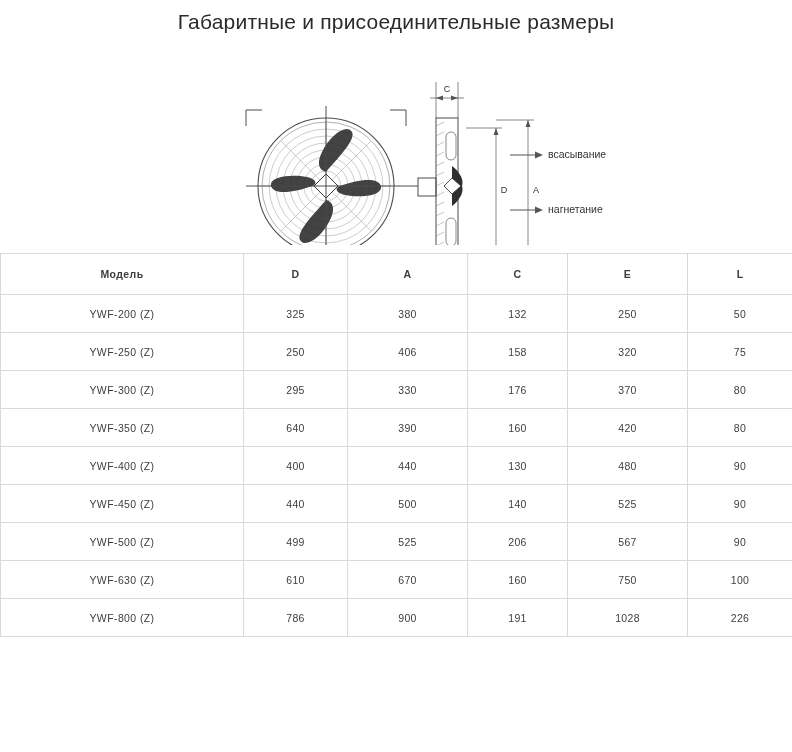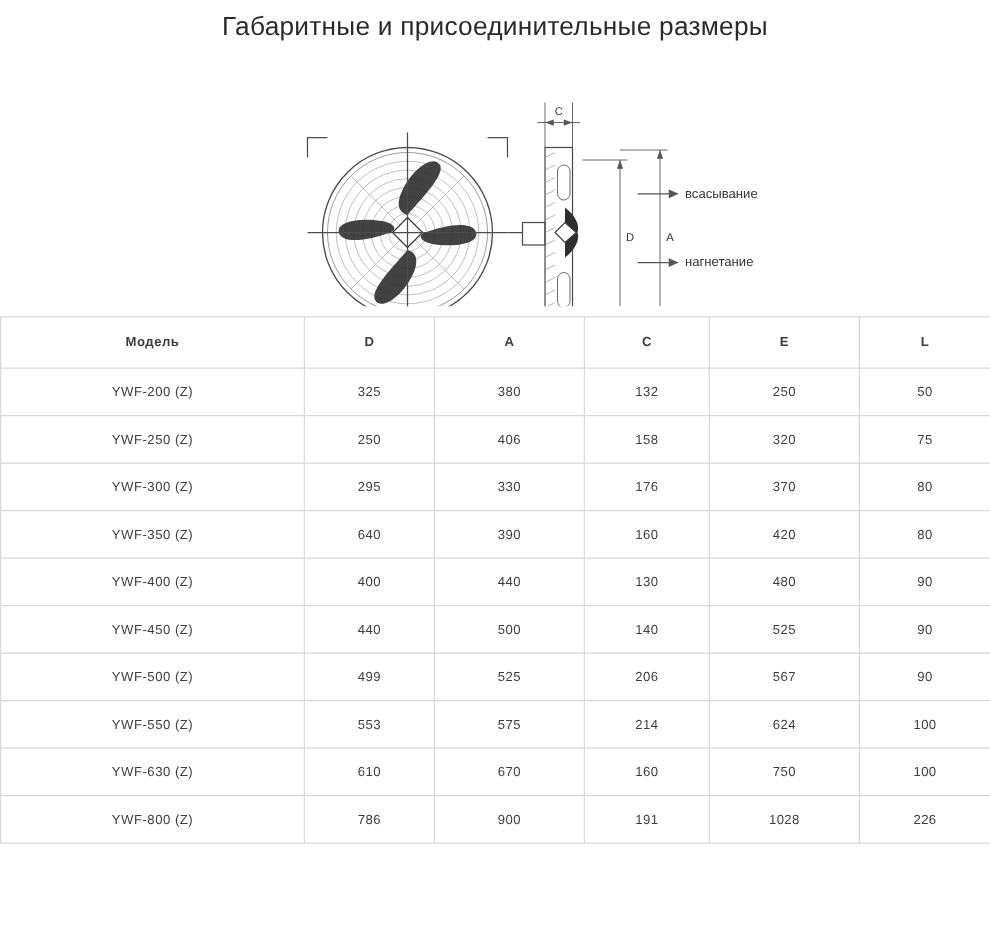--- a/index.html
+++ b/index.html
@@ -297,28 +297,20 @@
       </tr>
       <tr>
         <td class="model">YWF-500 (Z)</td>
         <td>499</td>
         <td>525</td>
         <td>206</td>
         <td>567</td>
         <td>90</td>
       </tr>
       <tr>
-        <td class="model">YWF-550 (Z)</td>
-        <td>553</td>
-        <td>575</td>
-        <td>214</td>
-        <td>624</td>
-        <td>100</td>
-      </tr>
-      <tr>
         <td class="model">YWF-630 (Z)</td>
         <td>610</td>
         <td>670</td>
         <td>160</td>
         <td>750</td>
         <td>100</td>
       </tr>
       <tr>
         <td class="model">YWF-800 (Z)</td>
         <td>786</td>

